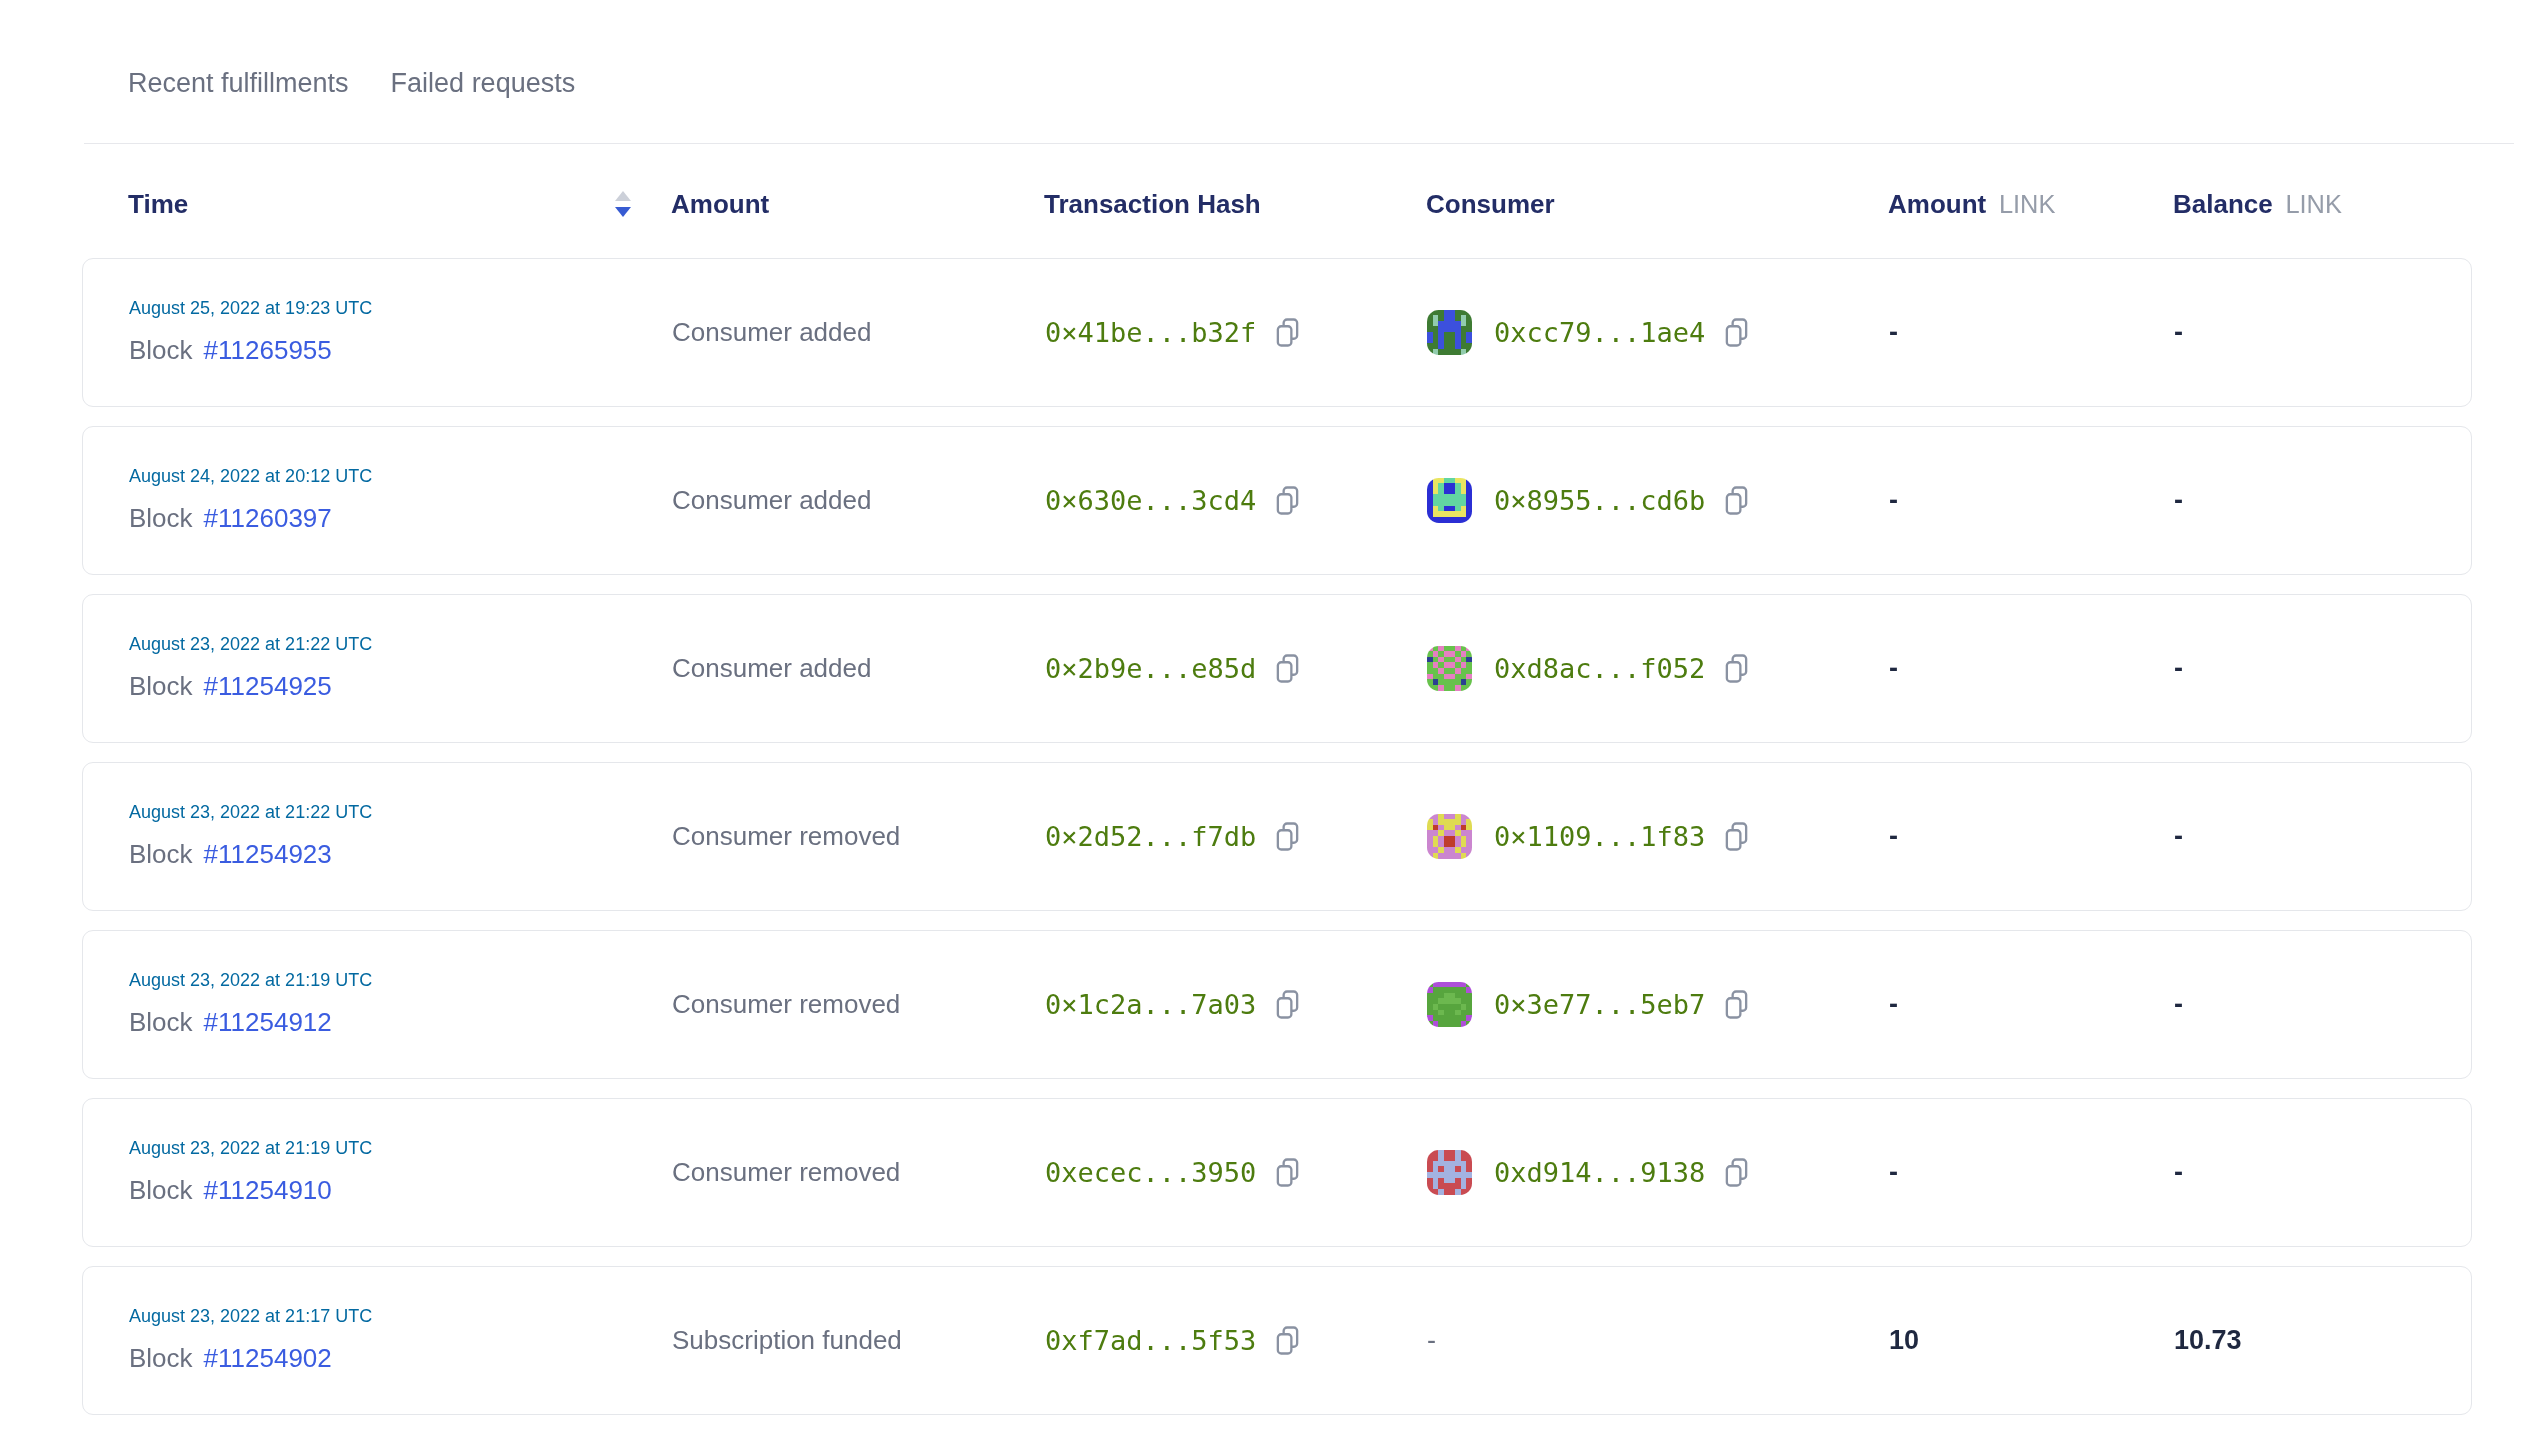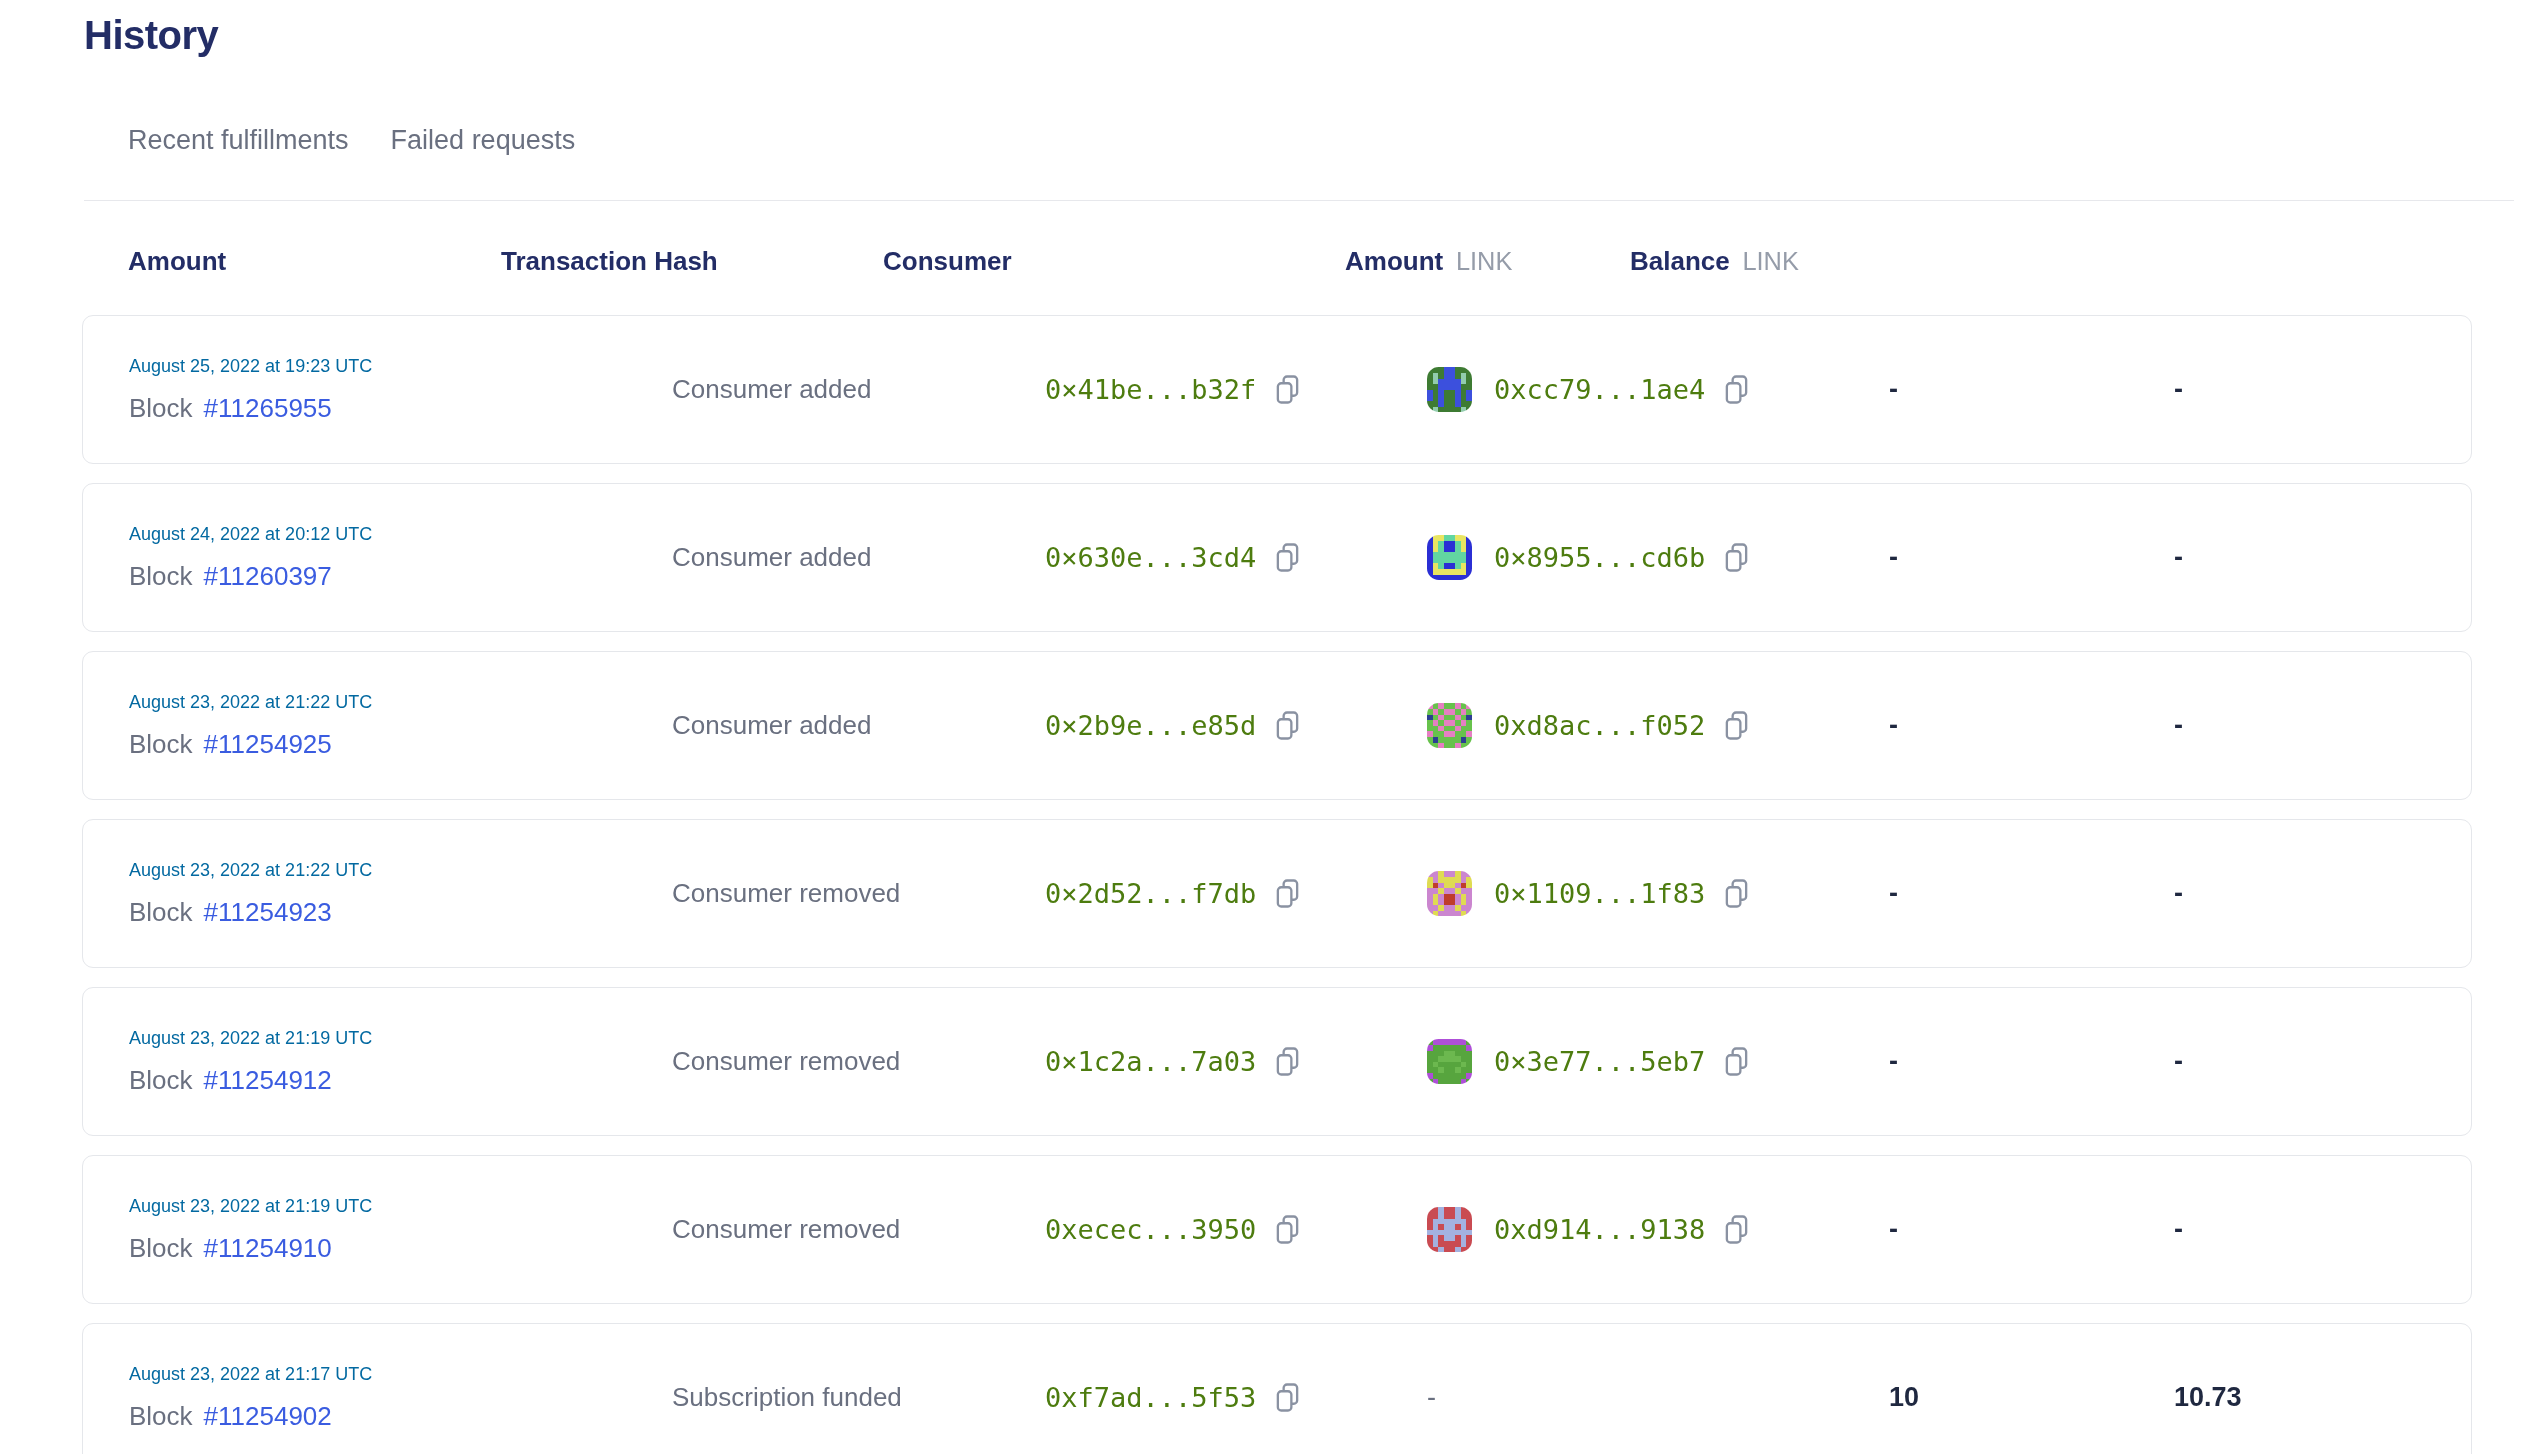--- a/index.html
+++ b/index.html
@@ -89,28 +89,34 @@
     margin-right:22px;
   }
   .value-dark{font-size:27px;color:#1f2840;font-weight:600;}
   .dash-gray{font-size:27px;color:#6a7080;}
 </style>
 </head>
 <body>
 
 <div class="page">
 
-  <h1 class="page-title">History</h1>
 
   <div class="tabs">
     <div class="tab">Recent fulfillments</div>
     <div class="tab">Failed requests</div>
   </div>
 
   <div class="thead">
+    <div class="th col-time th-time">
+      <span>Time</span>
+      <span class="sort">
+        <span class="up"></span>
+        <span class="down"></span>
+      </span>
+    </div>
     <div class="th col-event">Amount</div>
     <div class="th col-tx">Transaction Hash</div>
     <div class="th col-consumer">Consumer</div>
     <div class="th col-amount">
       <span>Amount</span><span class="unit">LINK</span>
     </div>
     <div class="th col-balance">
       <span>Balance</span><span class="unit">LINK</span>
     </div>
   </div>

